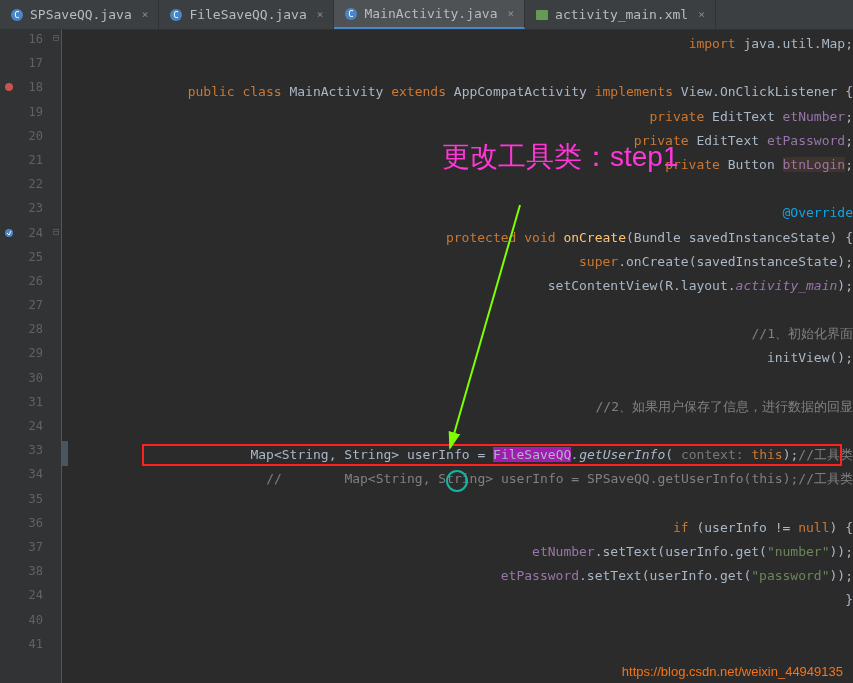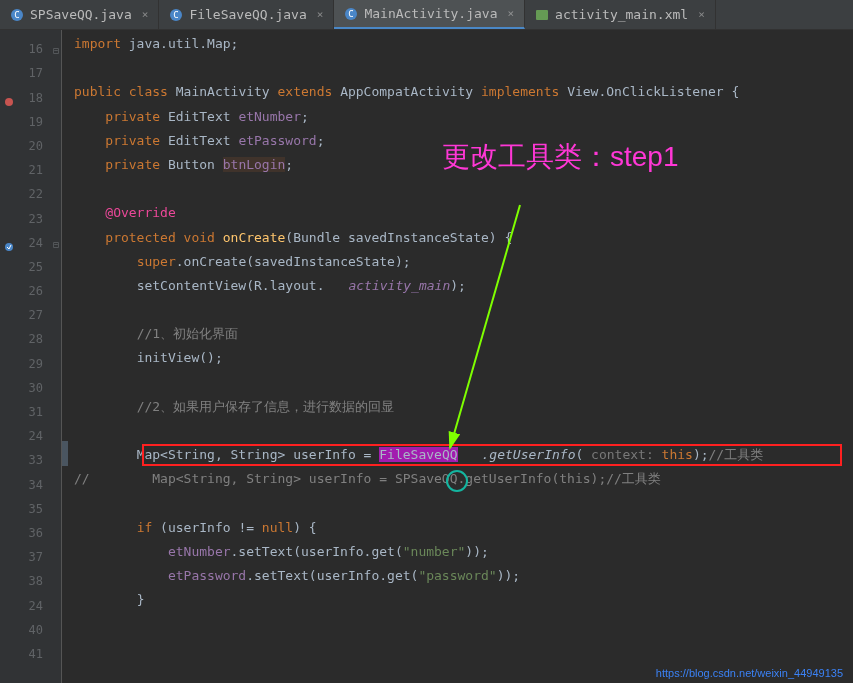--- a/index.html
+++ b/index.html
@@ -52,21 +52,21 @@
     }
     .gutter {
       width: 62px;
       background: #313335;
       border-right: 1px solid #555;
       padding-top: 2px;
     }
     .gutter-row {
       height: 24.2px;
       display: flex;
-      align-items: flex-end;
+      align-items: flex-start;
       justify-content: flex-end;
       position: relative;
     }
     .line-num {
       color: #606366;
       font-size: 12px;
       padding-right: 18px;
     }
     .fold-icon {
       position: absolute;
@@ -77,34 +77,35 @@
     .gutter-mark {
       position: absolute;
       left: 4px;
       width: 10px;
       height: 10px;
     }
     .code-lines {
       flex: 1;
       padding-top: 2px;
       position: relative;
+      text-align: right;
     }
     .code-line {
       height: 24.2px;
       line-height: 24.2px;
       white-space: pre;
       padding-left: 12px;
       font-family: "Consolas", "Monaco", monospace;
     }
     .kw { color: #cc7832; }
     .str { color: #6a8759; }
     .comment { color: #808080; }
-    .annotation { color: #ec4899; }
+    .annotation { color: #0ea5e9; }
     .field { color: #9876aa; }
-    .italic { font-style: italic; margin-left: 24px; }
+    .italic { font-style: italic; }
     .hint { color: #787878; }
     .usage-bg { background: #40332b; }
     .sel { background: #a21caf; }
     .annotation-text {
       position: absolute;
       color: #ff37d6;
       font-size: 28px;
       font-family: "Microsoft YaHei", sans-serif;
       z-index: 10;
     }
@@ -121,22 +122,22 @@
     .circle-mark {
       position: absolute;
       border: 2px solid #14b5a0;
       border-radius: 50%;
       z-index: 6;
     }
     .watermark {
       position: absolute;
       bottom: 4px;
       right: 10px;
-      color: #3b82f6;
-      font-size: 11px;
+      color: #f97316;
+      font-size: 13px;
       font-family: Arial, sans-serif;
       margin-top: 8px;
     }
     .line33-bg {
       position: absolute;
       left: 0;
       width: 6px;
       background: #4a5560;
       height: 24.2px;
     }

